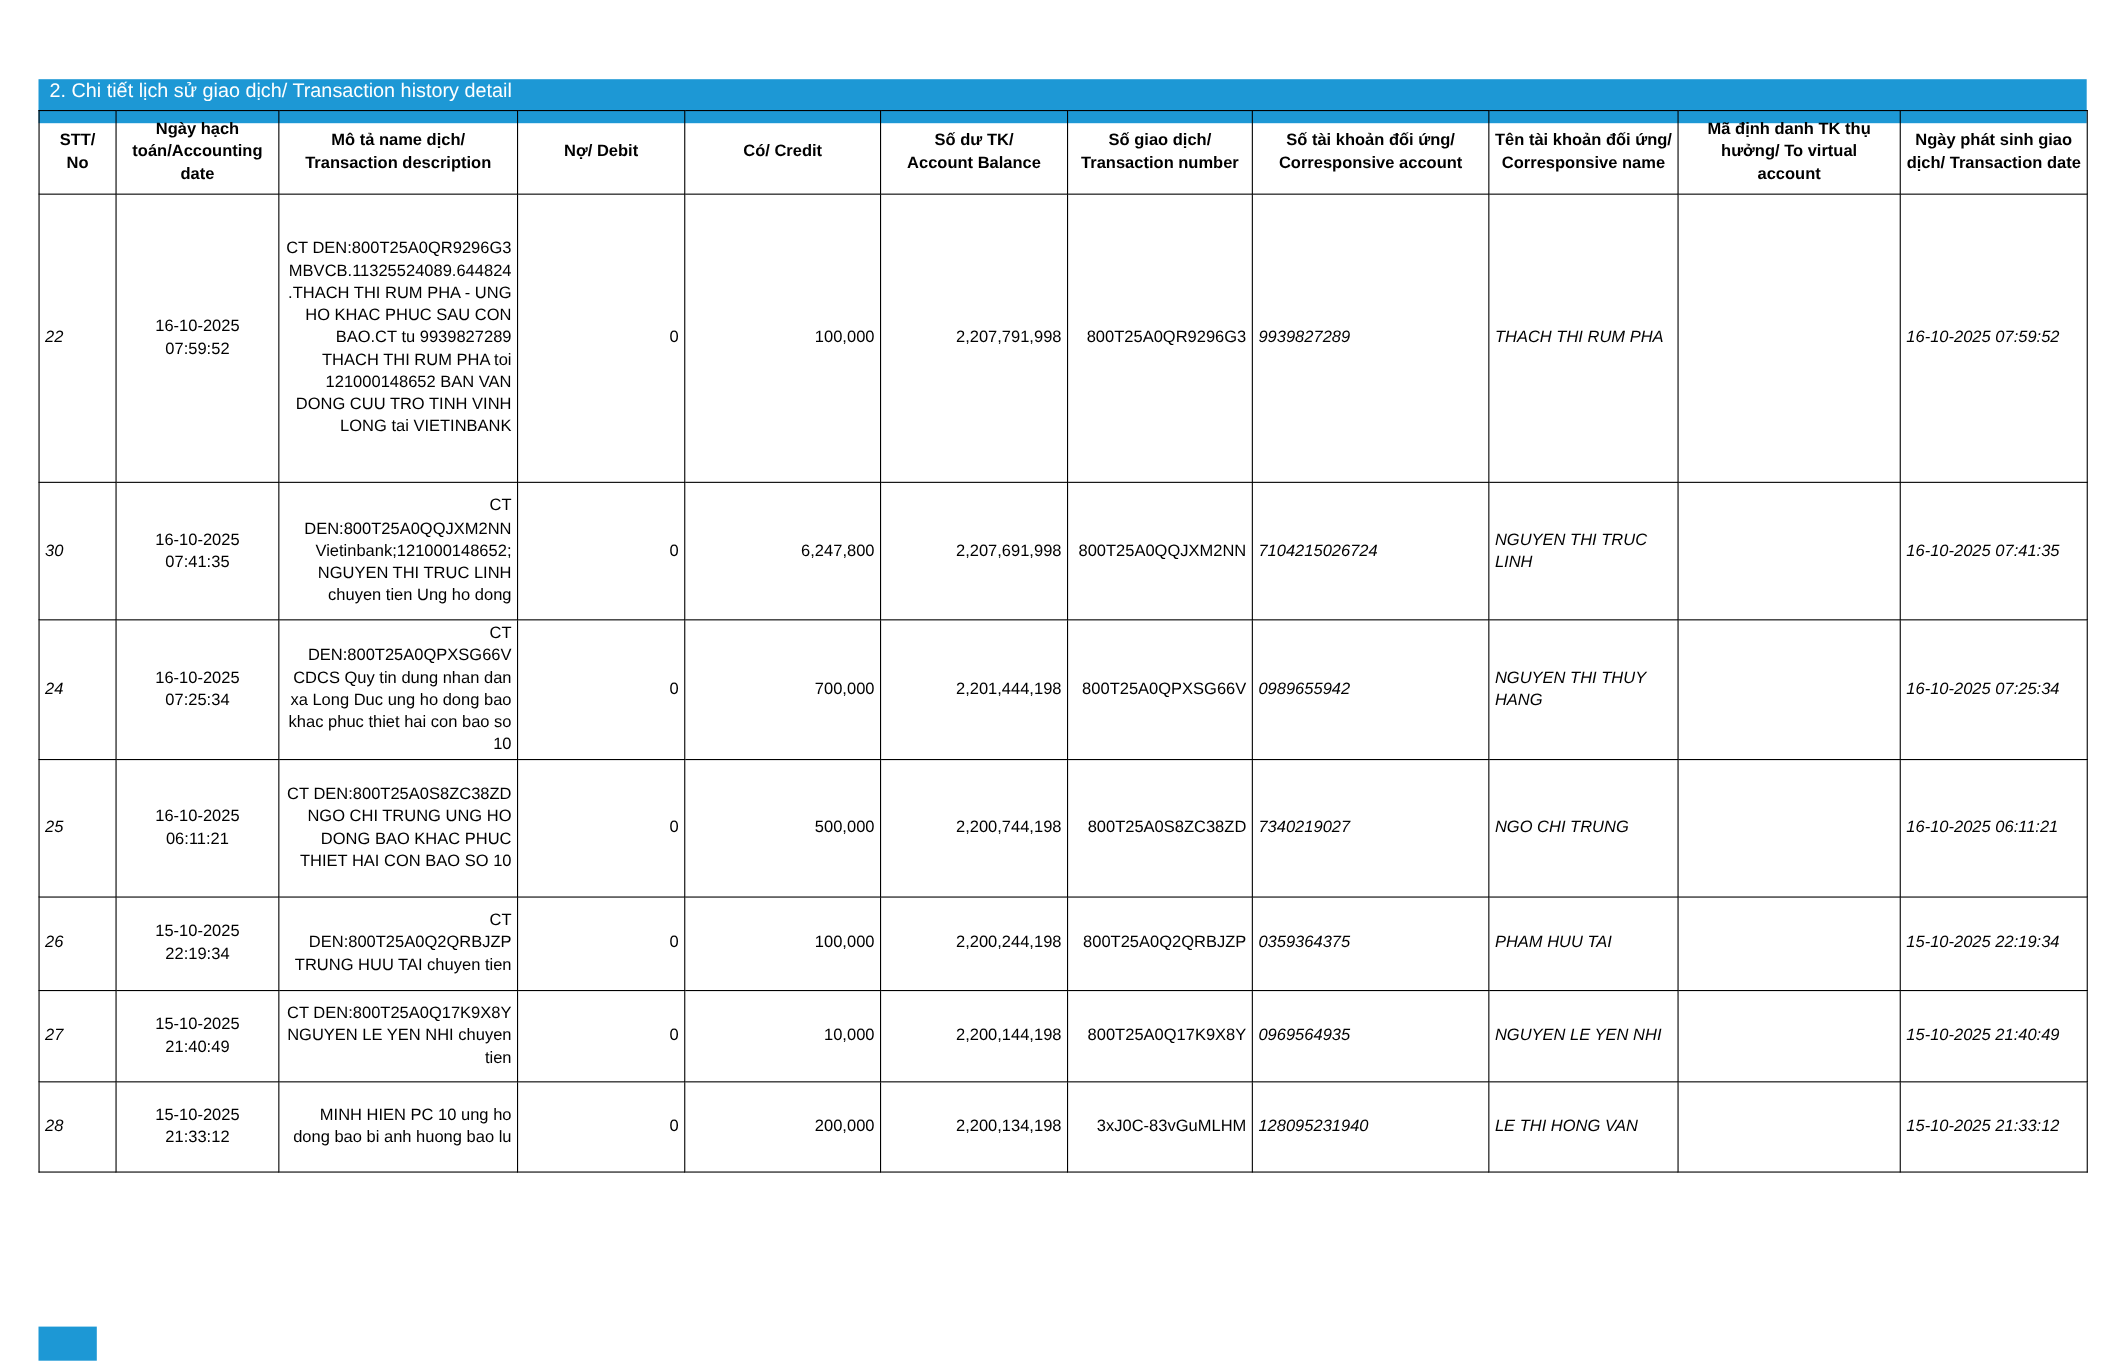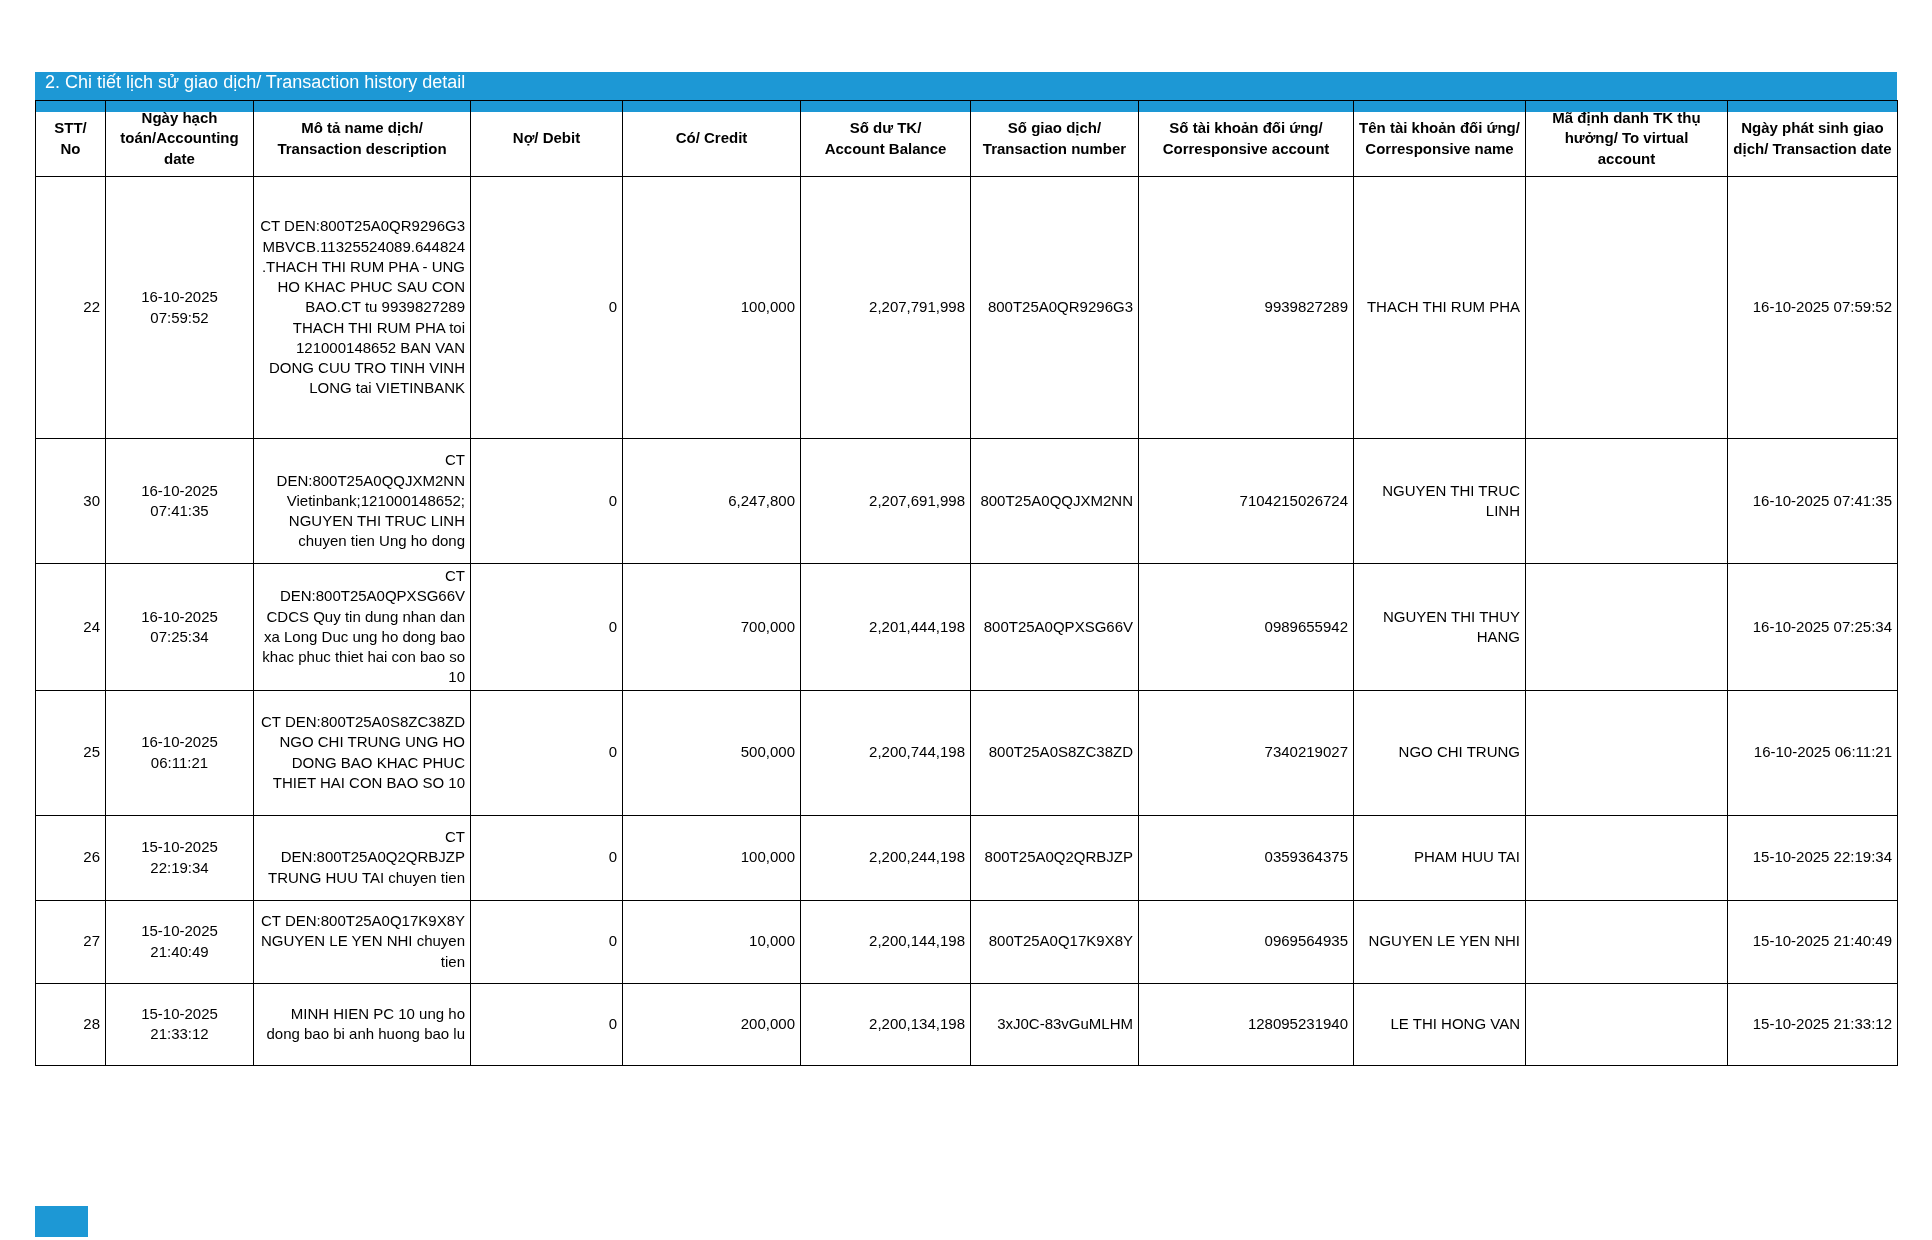--- a/index.html
+++ b/index.html
@@ -19,21 +19,21 @@
   }
   table.txn th, table.txn td{
     border:1.5px solid #000;box-sizing:border-box;
     font-size:15px;line-height:1.35;vertical-align:middle;
     padding:2px 5px;overflow:hidden;
   }
   table.txn th{
     font-weight:bold;text-align:center;white-space:pre-line;
     padding:2px 4px;
   }
-  td.c-center{text-align:right;}
+  td.c-center{text-align:left;font-style:italic;}
   td.c-right{text-align:right;padding-right:5px;}
   td.c-desc{text-align:right;padding:2px 13px 2px 4px;word-break:break-word;overflow-wrap:break-word;}
   td.c-date{padding:2px 10px;text-align:center;}
   td.c-txnnum{padding:2px 8px;text-align:right;word-break:break-word;}
   .partial-bar{
     position:absolute;left:35px;top:1206px;width:53px;height:31px;
     background:#1d98d5;
   }
 </style>
 </head>

